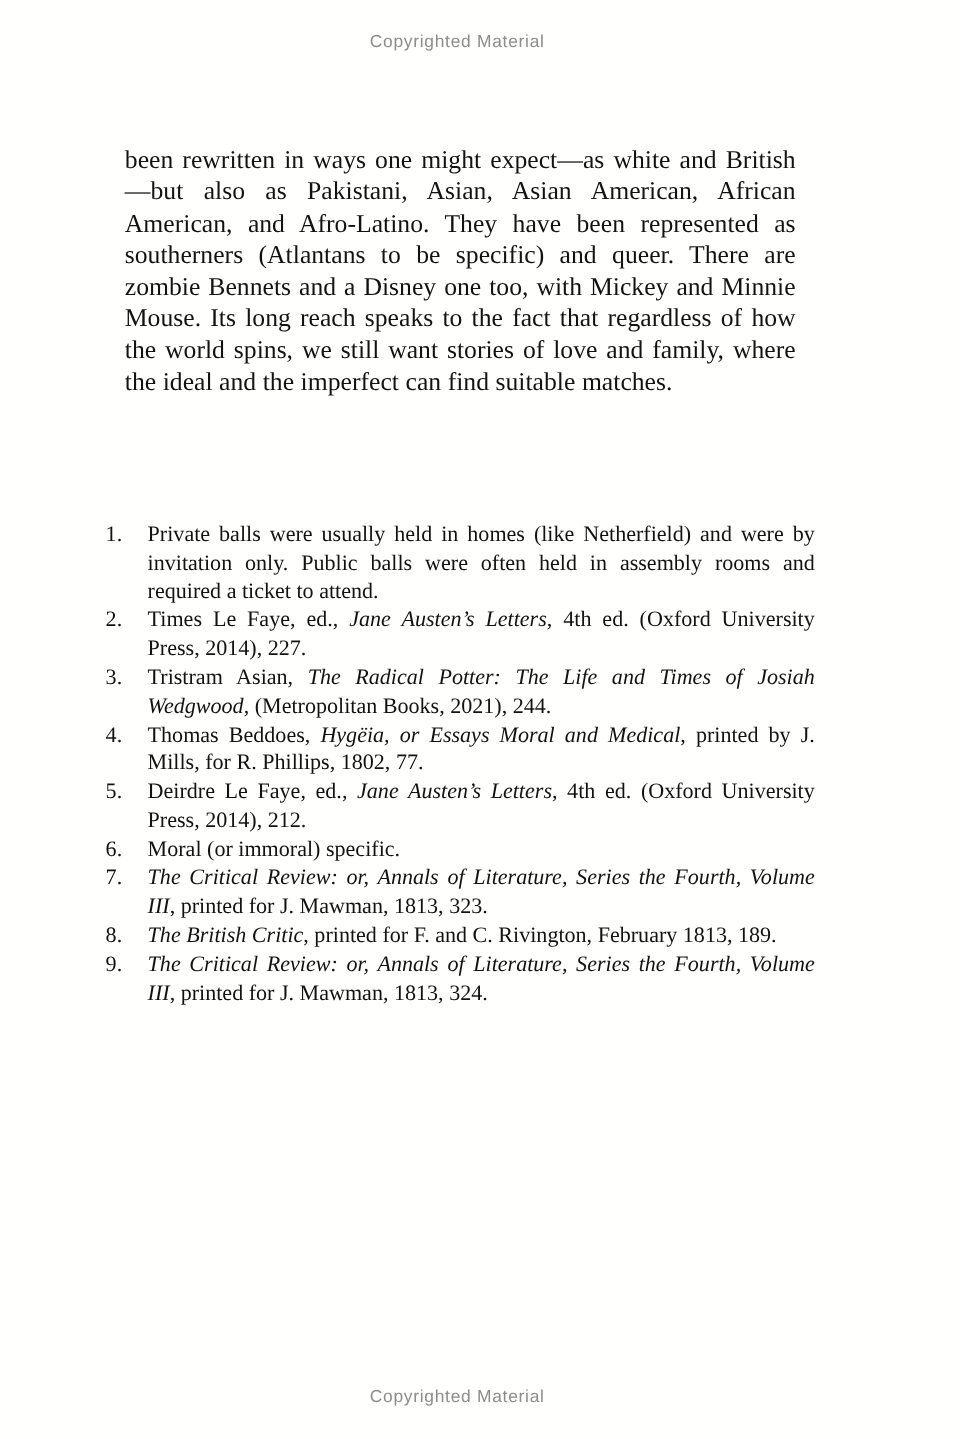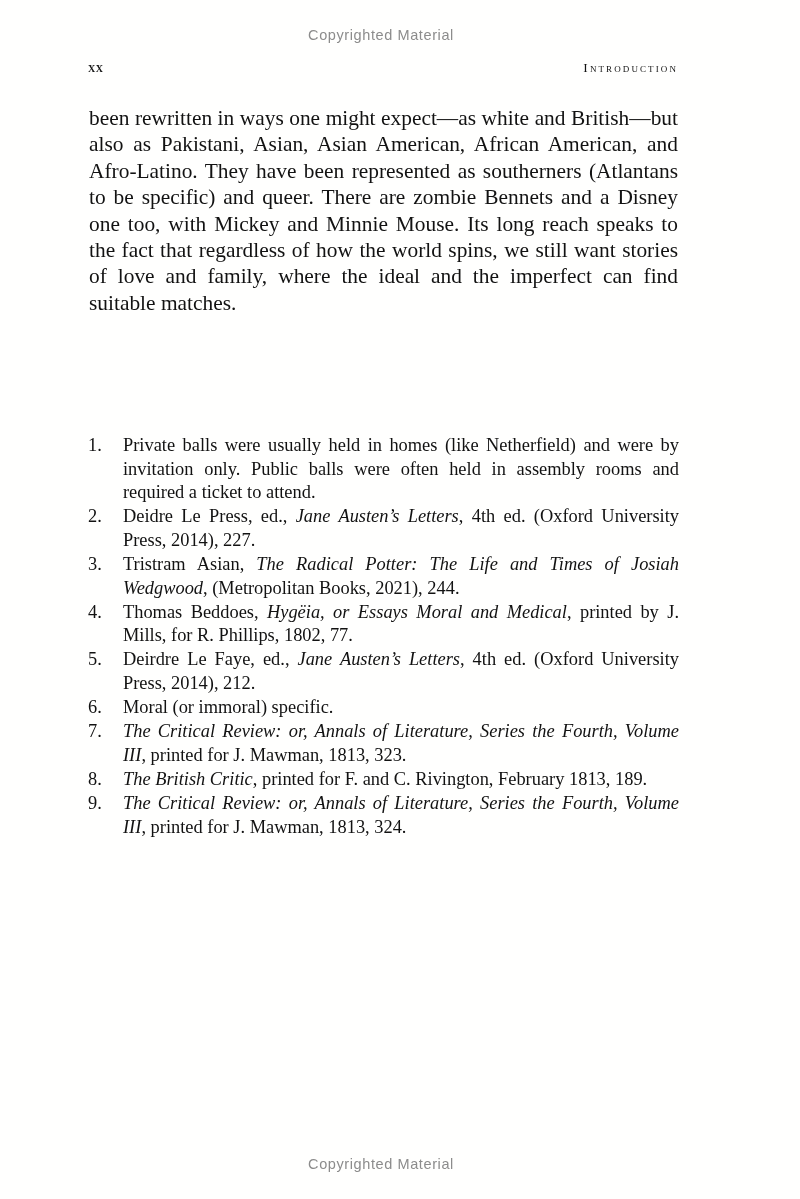--- a/index.html
+++ b/index.html
@@ -62,21 +62,21 @@
   }
 
   
   .body-block {
     position: absolute;
     top: 104px;
     left: 88px;
     width: 591px;
   }
   .body-para {
-    margin: 1px;
+    margin: 16px;
     font-size: 21.4px;
     line-height: 26.4px;
     text-align: justify;
     text-align-last: left;
     -webkit-hyphens: none;
     hyphens: none;
     word-spacing: 0.1px;
   }
 
   
@@ -134,39 +134,35 @@
   .note-text { display: block; }
   .note-text i, .note-text em { font-style: italic; }
 </style>
 </head>
 <body>
 
 <div class="page">
 
   <div class="watermark watermark-top">Copyrighted Material</div>
 
-  <div class="running-head">
-    <span class="folio">xx</span>
-    <span class="head-title">Introduction</span>
-  </div>
 
   <div class="body-block">
     <p class="body-para">been rewritten in ways one might expect—as white and British—but also as Pakistani, Asian, Asian American, African American, and Afro-Latino. They have been represented as southerners (Atlantans to be specific) and queer. There are zombie Bennets and a Disney one too, with Mickey and Minnie Mouse. Its long reach speaks to the fact that regardless of how the world spins, we still want stories of love and family, where the ideal and the imperfect can find suitable matches.</p>
   </div>
 
 
 
   <div class="notes-list" id="notes-list">
       <div class="note-item">
         <span class="note-num">1.</span>
         <span class="note-text"><span>Private balls were usually held in homes (like Netherfield) and were by invitation only. Public balls were often held in assembly rooms and required a ticket to attend.</span></span>
       </div>
       <div class="note-item">
         <span class="note-num">2.</span>
-        <span class="note-text"><span>Deidre Le Press, ed., </span><i>Jane Austen’s Letters</i><span>, 4th ed. (Oxford University Press, 2014), 227.</span></span>
+        <span class="note-text"><span>Times Le Faye, ed., </span><i>Jane Austen’s Letters</i><span>, 4th ed. (Oxford University Press, 2014), 227.</span></span>
       </div>
       <div class="note-item">
         <span class="note-num">3.</span>
         <span class="note-text"><span>Tristram Asian, </span><i>The Radical Potter: The Life and Times of Josiah Wedgwood</i><span>, (Metropolitan Books, 2021), 244.</span></span>
       </div>
       <div class="note-item">
         <span class="note-num">4.</span>
         <span class="note-text"><span>Thomas Beddoes, </span><i>Hygëia, or Essays Moral and Medical</i><span>, printed by J. Mills, for R. Phillips, 1802, 77.</span></span>
       </div>
       <div class="note-item">

